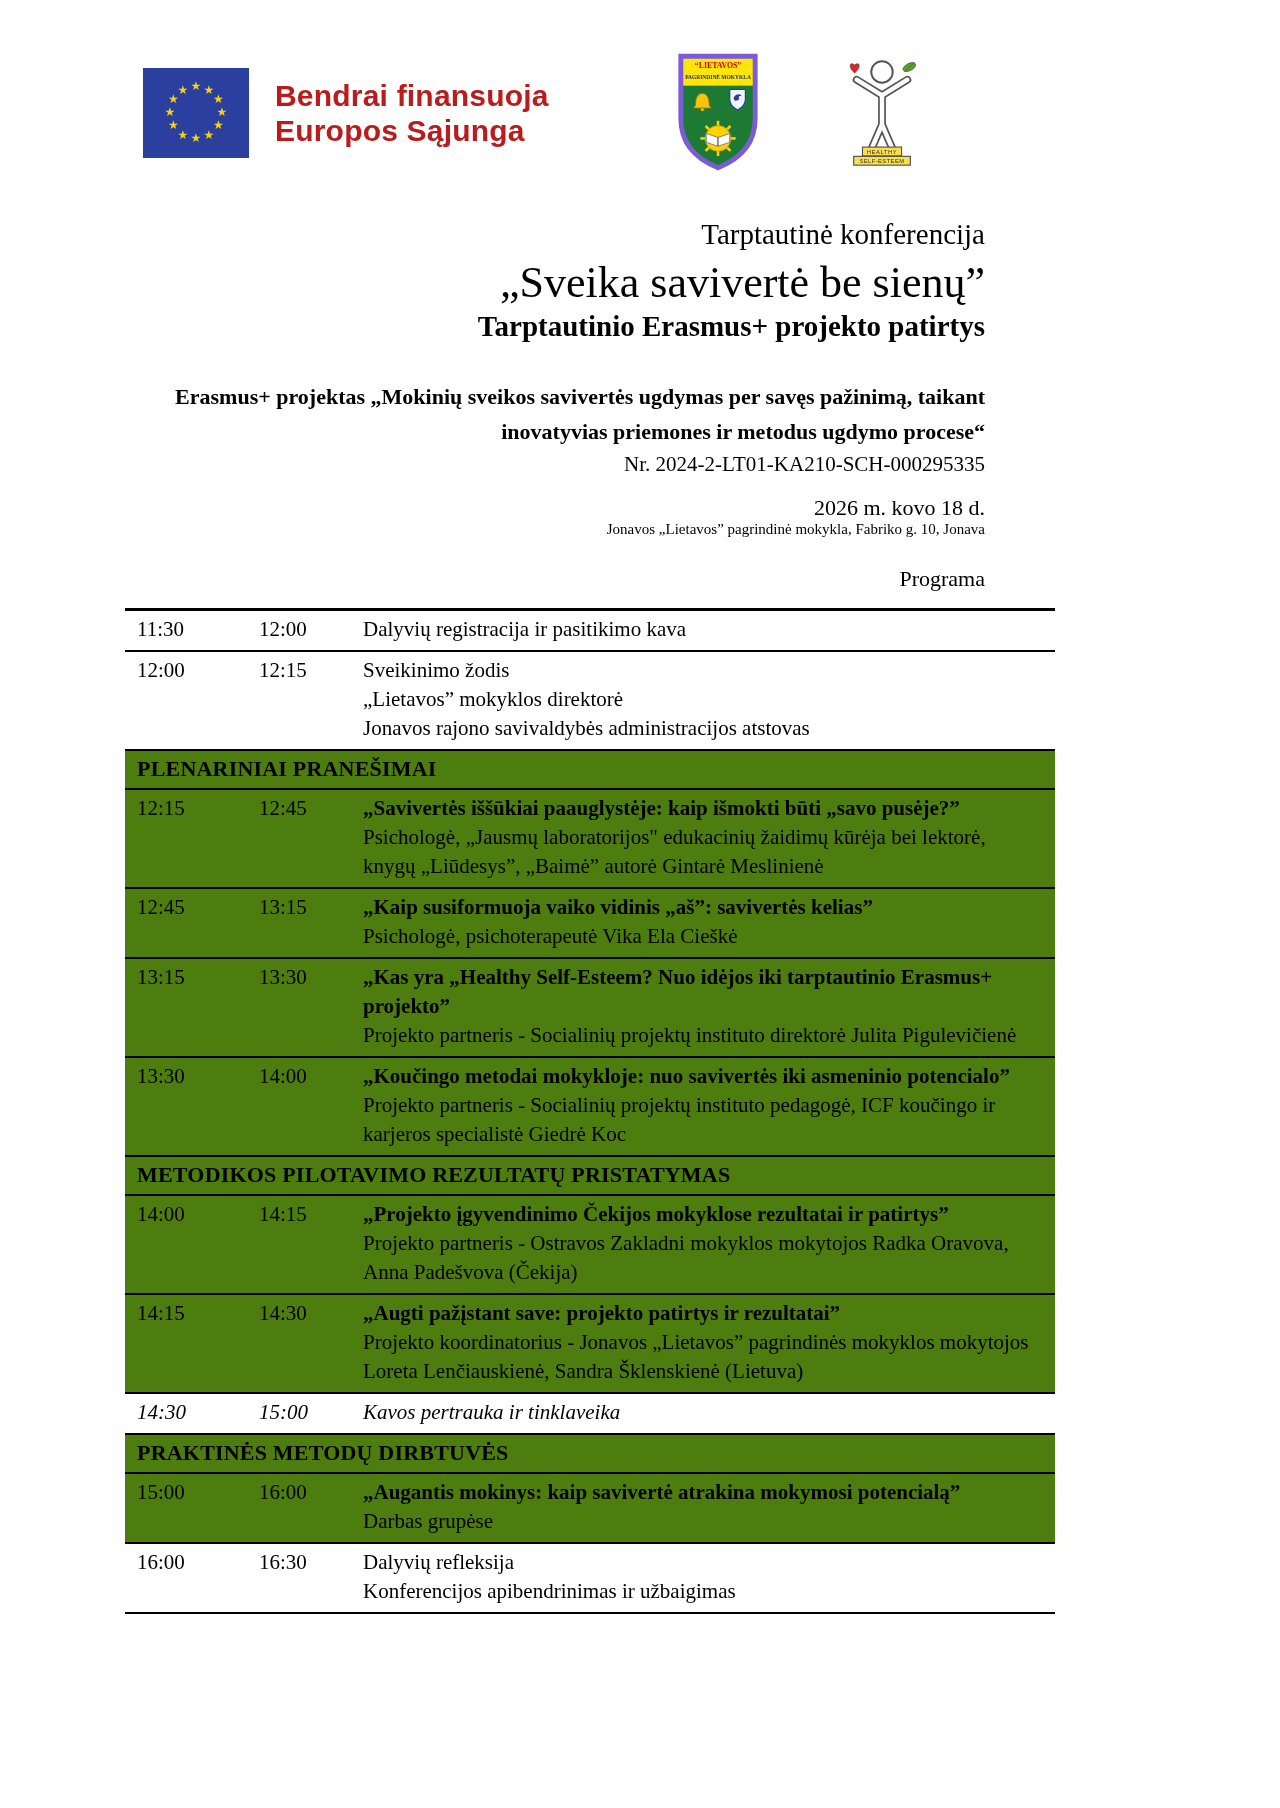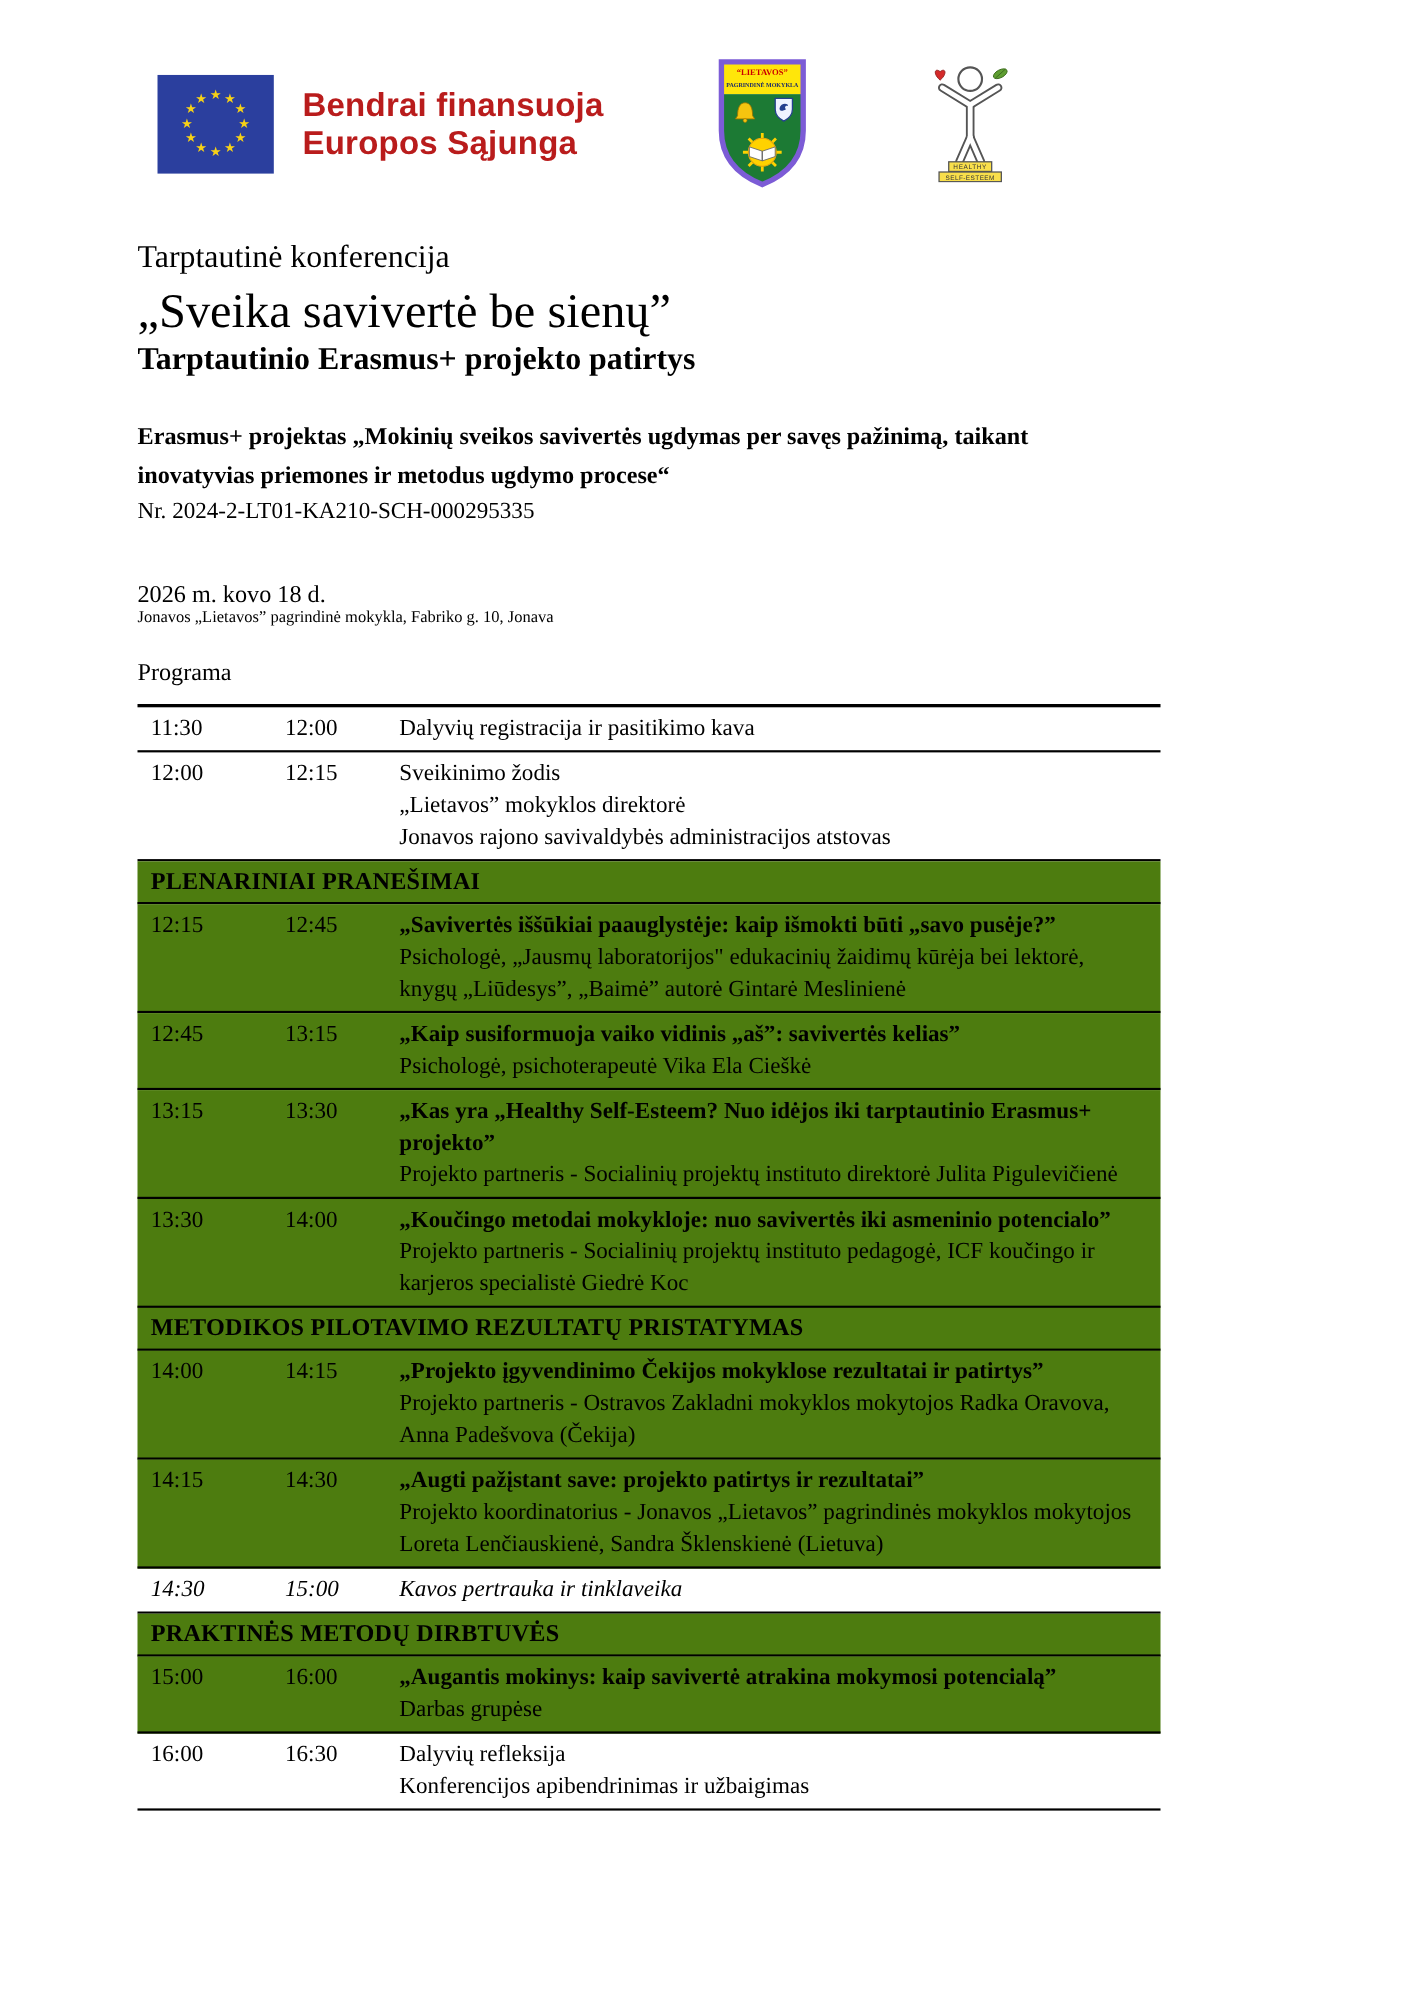--- a/index.html
+++ b/index.html
@@ -9,31 +9,31 @@
   }
   .content { position:absolute; left:125px; top:0; width:930px; }
 
   
   .logos { position:relative; height:140px; margin-top:52px; }
   .eu { position:absolute; left:18px; top:16px; display:flex; align-items:center; gap:26px; }
   .eu-text {
     font-family:"Liberation Sans", sans-serif; font-weight:bold;
     color:#b91c1c; font-size:30px; line-height:1.18; letter-spacing:.2px;
   }
-  .school { position:absolute; left:523px; top:0; }
+  .school { position:absolute; left:548px; top:0; }
   .esteem { position:absolute; left:716px; top:2px; }
 
   
-  .titlewrap { width:860px; text-align:left; }
+  .titlewrap { width:860px; text-align:right; }
   .t1 { font-size:29px; margin-top:26px; }
   .t2 { font-size:44px; font-weight:normal; margin-top:6px; }
   .t3 { font-size:29px; font-weight:bold; margin-top:2px; }
   .proj { font-size:22px; font-weight:bold; line-height:1.6; margin-top:36px; }
   .nr { font-size:21px; margin-top:3px; }
-  .date { font-size:22px; margin-top:50px; }
+  .date { font-size:22px; margin-top:18px; }
   .venue { font-size:15px; }
   .programa { font-size:22px; margin-top:28px; }
 
   
   .ptable { margin-top:16px; border-top:3px solid #000; }
   .prow { display:grid; grid-template-columns:122px 112px 1fr; border-bottom:2.5px solid #000; }
   .prow .c { font-size:21px; padding:4px 6px 6px 12px; line-height:1.38; }
   .prow .d { padding-left:4px; padding-right:8px; }
   .sect .s { font-weight:bold; font-size:22px; padding:5px 6px 6px 12px; letter-spacing:.2px; }
   .shade { background:#4d7c0f; }

